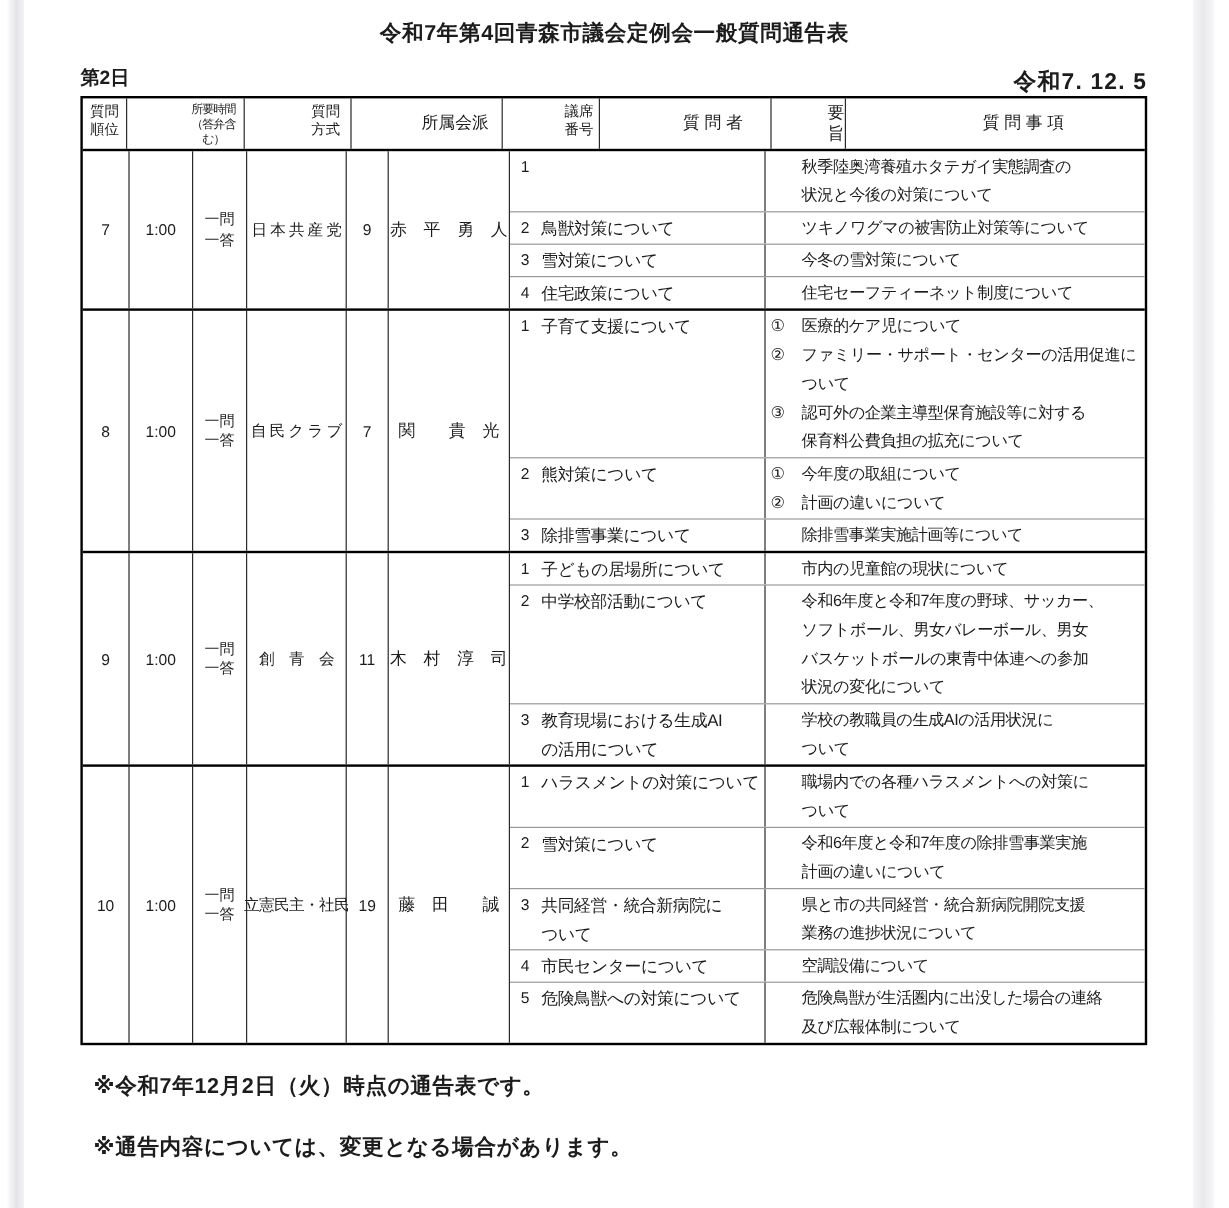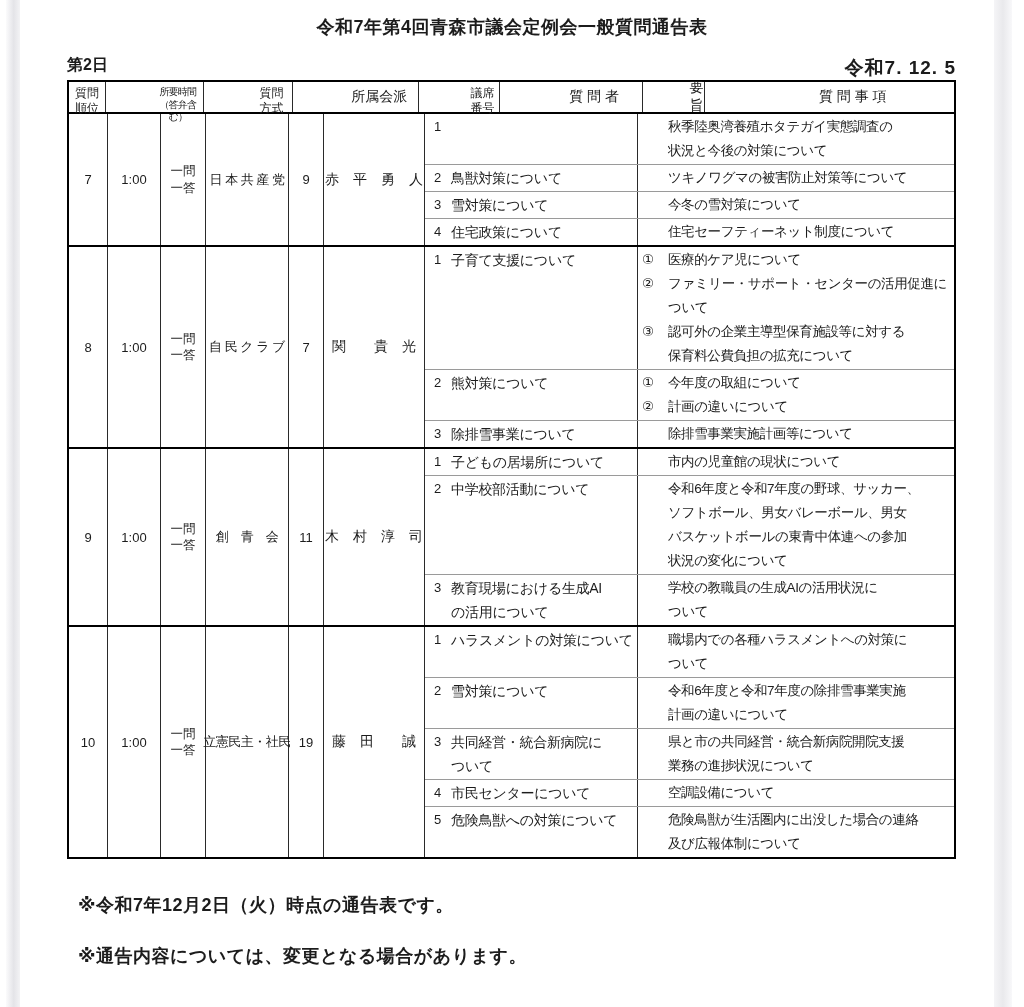--- a/index.html
+++ b/index.html
@@ -14,21 +14,21 @@
 
   .title { position:absolute; top:15px; left:0; width:100%; text-align:center;
            font-size:18px; font-weight:bold; letter-spacing:0.5px; }
   .meta  { position:absolute; top:55px; left:67px; width:889px; display:flex;
            justify-content:space-between; }
   .day-label  { font-size:16px; font-weight:bold; }
   .date-label { font-size:19px; font-weight:bold; letter-spacing:1px; }
 
   .qtable { position:absolute; top:80px; left:67px; width:889px;
             border:2px solid #000; background:#fff; }
-  .thead { display:flex; height:32px; border-bottom:2px solid #000;gap:47px; }
+  .thead { display:flex; height:44px; border-bottom:2px solid #000;gap:47px; }
   .th { border-right:1px solid #2a2a2a; display:flex; flex-direction:column;
         align-items:center; text-align:center; white-space:pre-line; }
   .th:last-child { border-right:none; }
   .th-2line { justify-content:space-between; padding:4px 0 3px; font-size:12px; line-height:1.25; }
   .th-1line { justify-content:center; font-size:14px; }
   .th.h-time { font-size:10px; letter-spacing:-0.8px; }
   .h-order{width:39px;} .h-time{width:53px;} .h-method{width:45px;}
   .h-faction{width:83px;} .h-seat{width:35px;text-align:center;} .h-questioner{width:101px;}
   .h-items{width:213px;} .h-summary{flex:1;}
 

